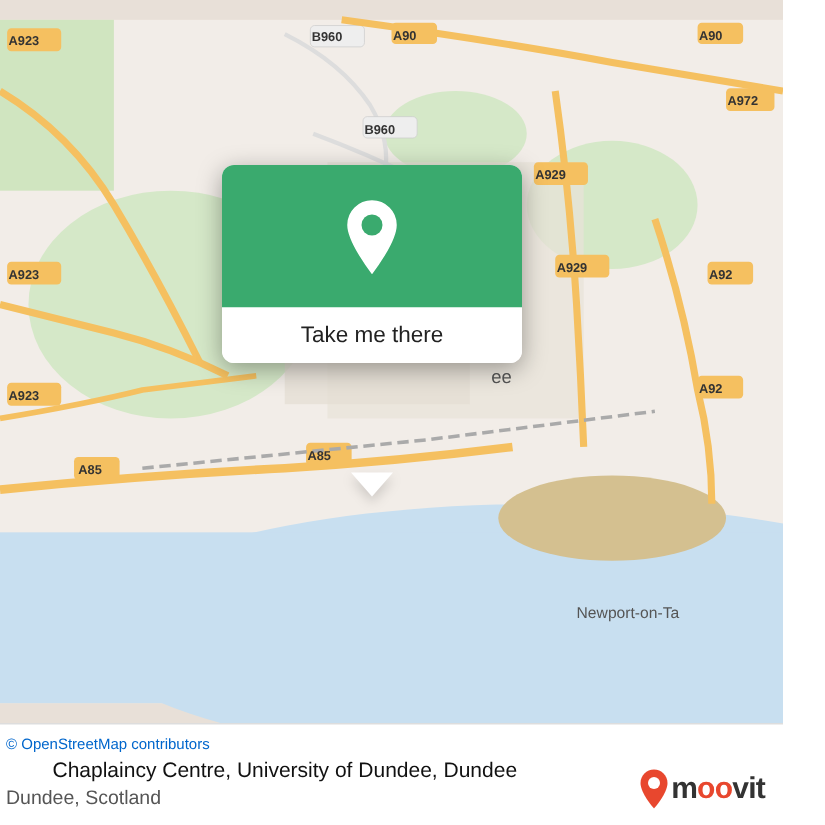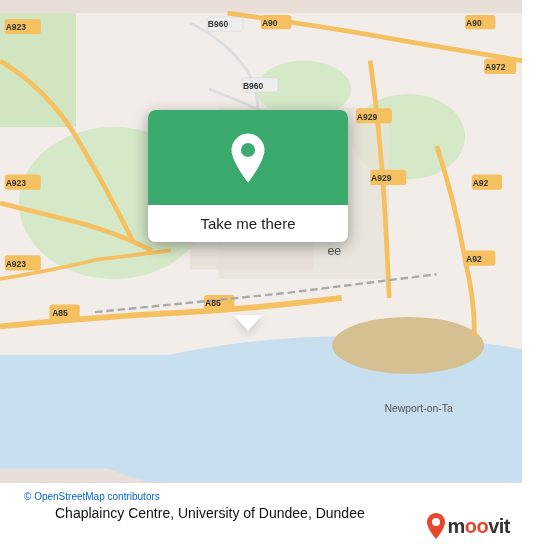--- a/index.html
+++ b/index.html
@@ -86,21 +86,21 @@
       border-left: 14px solid transparent;
       border-right: 14px solid transparent;
       border-top: 16px solid white;
       filter: drop-shadow(0 4px 4px rgba(0,0,0,0.15));
     }
 
     
     #bottom-bar {
       background: white;
       border-top: 1px solid #ddd;
-      padding: 8px 24px;
+      padding: 8px 4px;
       display: flex;
       flex-direction: column;
       gap: 2px;
       min-height: 68px;
     }
 
     #attribution {
       font-size: 10px;
       color: #0066cc;
     }
@@ -236,20 +236,21 @@
       <button id="popup-button">Take me there</button>
     </div>
 
     
     <div id="popup-tail" style="position: absolute; top: 315px; left: 234px; margin-left: 0px; margin-top: 0px;"></div>
   </div>
 
   <div id="bottom-bar">
     <span id="attribution">© OpenStreetMap contributors</span>
     <span id="location-name">Chaplaincy Centre, University of Dundee, Dundee</span>
+    <span id="location-detail">Dundee, Scotland</span>
 
     <div id="moovit-logo">
       <svg id="moovit-pin" viewBox="0 0 22 28" xmlns="http://www.w3.org/2000/svg">
         <path d="M11 1C6.03 1 2 5.03 2 10C2 17 11 27 11 27C11 27 20 17 20 10C20 5.03 15.97 1 11 1Z" fill="#e8472e"></path>
         <circle cx="11" cy="10" r="4" fill="white"></circle>
       </svg>
       <span id="moovit-text">m<span>oo</span>vit</span>
     </div>
   </div>
 </div>

